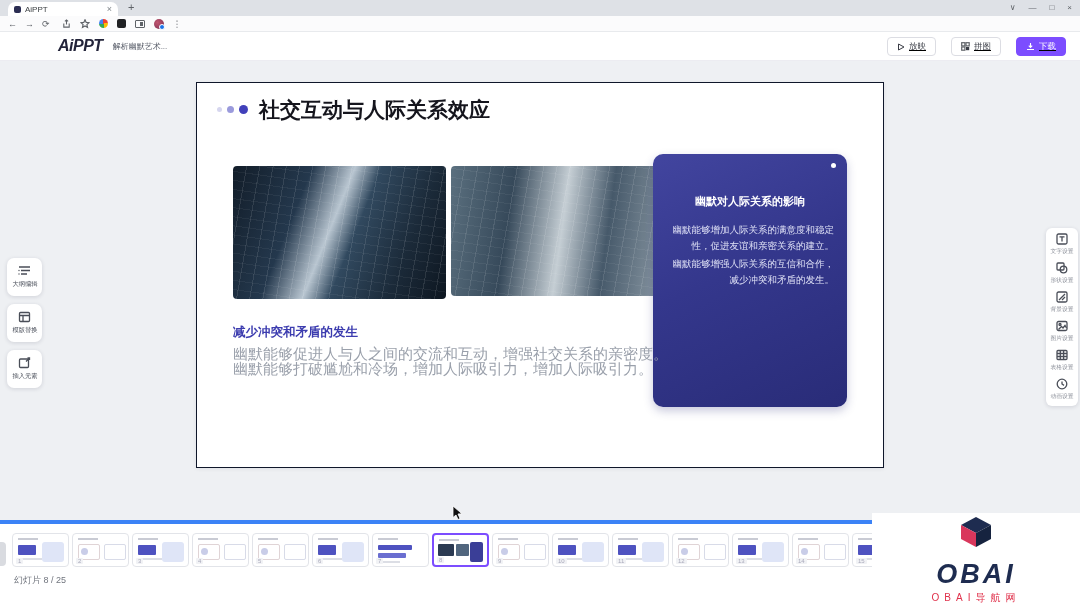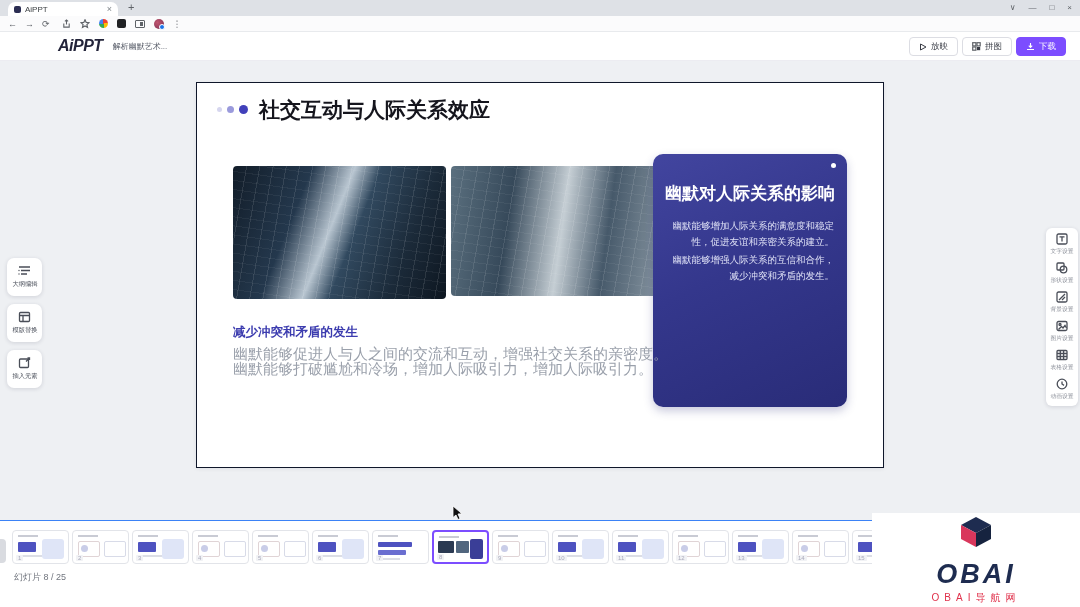--- a/index.html
+++ b/index.html
@@ -34,21 +34,21 @@
             background:radial-gradient(circle at 35% 35%, #c05570, #7a3050); position:relative; }
   .avatar::after { content:""; position:absolute; right:-1px; bottom:-1px; width:4px; height:4px;
                    border-radius:50%; background:#1a73e8; border:1px solid #fff; }
   .dots { font-size:9px; color:#5f6368; letter-spacing:0; }
 
   
   .appbar { position:absolute; left:0; top:32px; width:1080px; height:29px; background:#fff;
             border-bottom:1px solid #ececf1; display:flex; align-items:center; }
   .logo { margin-left:58px; font-size:16px; font-weight:800; font-style:italic; color:#23243a; letter-spacing:-0.5px; }
   .doc-title { margin-left:10px; font-size:8px; color:#555a66; }
-  .hdr-right { position:absolute; right:14px; top:5px; display:flex; gap:4px; align-items:center; }
+  .hdr-right { position:absolute; right:14px; top:5px; display:flex; gap:15px; align-items:center;text-decoration:underline; }
   .hbtn { height:19px; border:1px solid #dcdde3; border-radius:4px; background:#fff; display:flex;
           align-items:center; gap:4px; padding:0 9px; font-size:8.5px; color:#3a3d46; cursor:pointer; }
   .hbtn svg { display:block; }
   .hbtn-primary { background:#7c4dff; border-color:#7c4dff; color:#fff; }
 
   
   .canvas { position:absolute; left:0; top:61px; width:1080px; height:459px; background:#eef0f3; }
 
   .slide { position:absolute; left:196px; top:21px; width:688px; height:386px; background:#fff;
            border:1px solid #0f172a; box-shadow:0 1px 4px rgba(20,20,40,.07); }
@@ -64,21 +64,21 @@
                  repeating-linear-gradient(8deg, rgba(255,255,255,.05) 0 1px, transparent 1px 9px); }
   .photo1 { left:36px; width:213px; height:133px;
       background:linear-gradient(112deg,#121d29 0%,#24384d 30%,#b9c6d1 46%,#31495f 56%,#1b2a39 78%,#0d1620 100%); }
   .photo2 { left:254px; width:212px; height:130px;
       background:linear-gradient(98deg,#5b707f 0%,#36495a 28%,#c5ced4 52%,#46596a 72%,#8d9ba6 100%); }
 
   .card { position:absolute; left:456px; top:71px; width:194px; height:253px; border-radius:10px;
           background:linear-gradient(155deg,#42459f 0%,#34378c 45%,#292c78 100%);
           box-shadow:0 4px 10px rgba(40,44,120,.25); }
   .card-dot { position:absolute; right:11px; top:9px; width:5px; height:5px; border-radius:50%; background:#fff; }
-  .card-title { margin-top:28px; text-align:center; font-size:17px; font-weight:700; color:#fff; }
+  .card-title { margin-top:40px; text-align:center; font-size:11px; font-weight:700; color:#fff; }
   .card-body { margin:13px 13px 0; font-size:9.5px; line-height:1.7; color:#dfe1f6; text-align:right; }
   .card-body p + p { margin-top:2px; }
 
   .sec-heading { position:absolute; left:36px; top:241px; font-size:12.5px; font-weight:700; color:#3c3caf; }
   .sec-line { position:absolute; left:36px; font-size:15px; color:#9aa0ab; }
   .sec-line.l1 { top:262px; }
   .sec-line.l2 { top:277px; }
 
   
   .left-tools { position:absolute; left:7px; top:197px; display:flex; flex-direction:column; gap:8px; }
@@ -90,21 +90,21 @@
   .right-tools { position:absolute; left:1046px; top:167px; width:32px; background:#fff; border-radius:6px;
                  box-shadow:0 1px 4px rgba(30,30,60,.14); padding:5px 0; display:flex; flex-direction:column; gap:6px; }
   .rtool { display:flex; flex-direction:column; align-items:center; gap:1px; cursor:pointer; }
   .rtool .lbl { font-size:7px; color:#8b8f99; transform:scale(.82); white-space:nowrap; }
 
   
   .cursor { position:absolute; left:452px; top:444px; }
 
   
   .filmstrip { position:absolute; left:0; top:520px; width:1080px; height:87px; background:#fff;
-               border-top:1px solid #3b82f6; }
+               border-top:4px solid #3b82f6; }
   .strip-scroll-left { position:absolute; left:0; top:18px; width:6px; height:24px; background:#d9dbe0;
                        border-radius:0 4px 4px 0; }
   .thumbs { position:absolute; left:12px; top:9px; display:flex; gap:3px; }
   .thumb { position:relative; width:57px; height:34px; flex:none; background:#fff; border:1px solid #e2e4e9;
            border-radius:4px; overflow:hidden; cursor:pointer; }
   .thumb::before { content:""; position:absolute; left:5px; top:4px; width:20px; height:2px; background:#c9cbd4; }
   .thumb.selected { border:2px solid #7c4dff; }
   .thumb i { position:absolute; display:block; }
   .t-n { position:absolute; left:3px; bottom:2px; font-size:6px; color:#aab; background:#f1f2f5;
          padding:0 2px; border-radius:1px; font-style:normal; }

